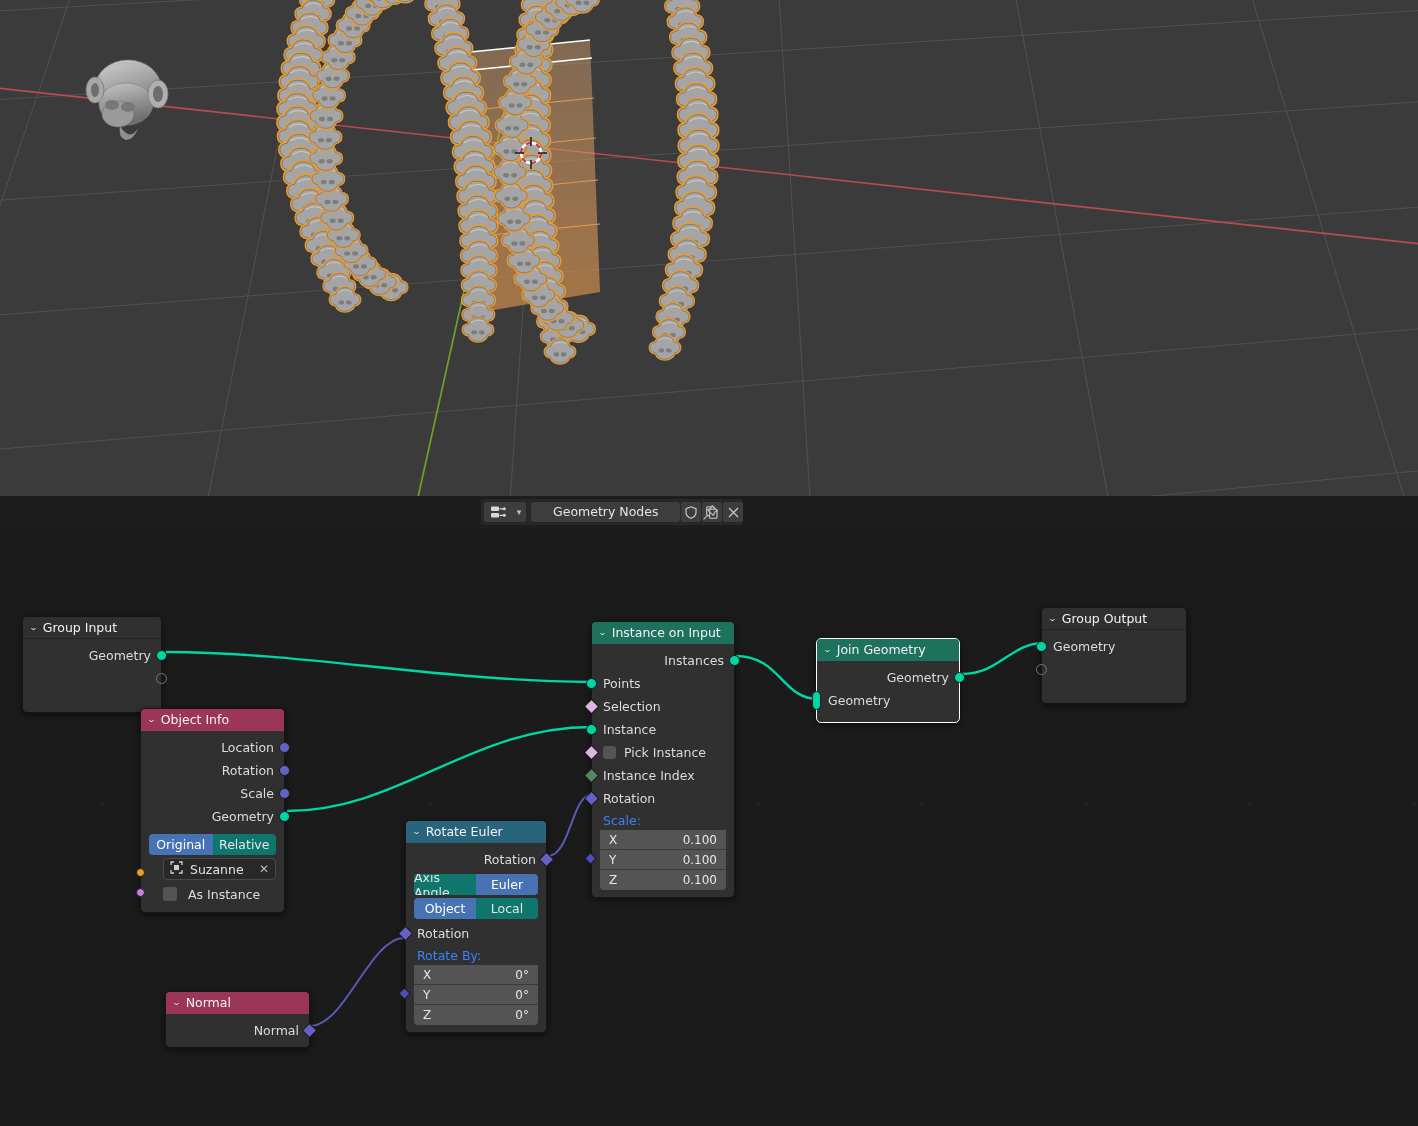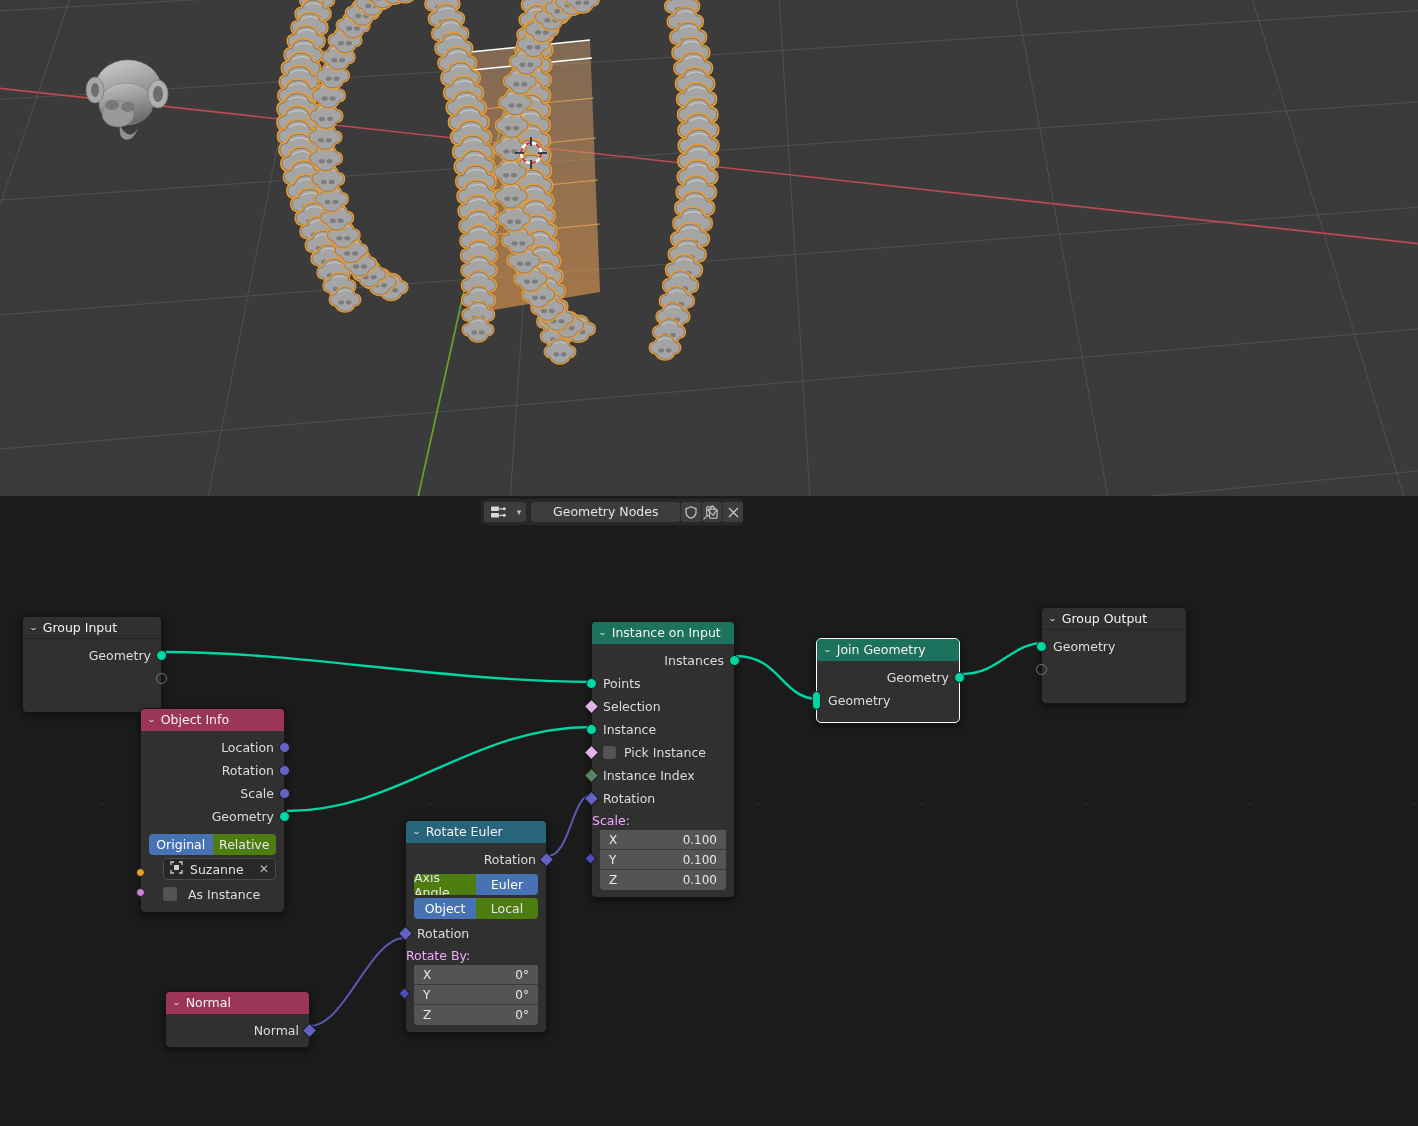--- a/index.html
+++ b/index.html
@@ -92,21 +92,21 @@
     display: flex; align-items: center;
     white-space: nowrap;
   }
   .head-chev { font-size: 8px; margin-right: 6px; color: #e0e0e0; transform: scaleX(1.4); }
   .node-body { padding: 5px 0 7px 0; }
 
   .row { position: relative; height: 23px; display: flex; align-items: center; }
   .row.out { justify-content: flex-end; padding-right: 10px; }
   .row.in  { justify-content: flex-start; padding-left: 11px; }
   .row-label { color: #dcdcdc; font-size: 12.5px; white-space: nowrap; }
-  .sub-label { color: #f0abfc; font-size: 12.5px; 
+  .sub-label { color: #3b82f6; font-size: 12.5px; padding-left: 11px;
                height: 20px; display:flex; align-items:center; }
 
   
   .sock { position: absolute; width: 11px; height: 11px; }
   .sock.circ { border-radius: 50%; border: 1px solid #1a1a1a; }
   .sock.diam { border: 1px solid #1a1a1a; transform: rotate(45deg); border-radius: 1.5px; }
   .sock.multi { width: 9px; height: 19px; border-radius: 5px; border: 1px solid #1a1a1a; }
   .sock.hollow { background: transparent; border: 1.5px solid #767676; border-radius: 50%; }
   .sock.dot { width: 9px; height: 9px; }
 
@@ -117,21 +117,21 @@
     padding: 0 9px; color: #e8e8e8; font-size: 12px;
   }
   .num-stack .num-field:first-child { border-radius: 4px 4px 0 0; }
   .num-stack .num-field:last-child  { border-radius: 0 0 4px 4px; }
   .num-stack .num-field { border-bottom: 1px solid #3a3a3a; }
   .num-stack .num-field:last-child { border-bottom: none; }
 
   .toggle-row { display: flex; margin: 3px 8px; height: 21px; border-radius: 4px; overflow: hidden; }
   .tgl {
     flex: 1; display: flex; align-items: center; justify-content: center;
-    background: #4d7c0f; color: #e6e6e6; font-size: 12.5px;
+    background: #0f766e; color: #e6e6e6; font-size: 12.5px;
   }
   .tgl.active { background: #4772b3; color: #ffffff; }
 
   .obj-field {
     height: 22px; margin: 3px 8px 3px 22px; background: #282828;
     border: 1px solid #4a4a4a; border-radius: 4px;
     display: flex; align-items: center; padding: 0 6px; gap: 7px;
   }
   .obj-field .onm { flex: 1; color: #e2e2e2; font-size: 12.5px; }
   .obj-x { color: #b8b8b8; font-size: 12px; }

